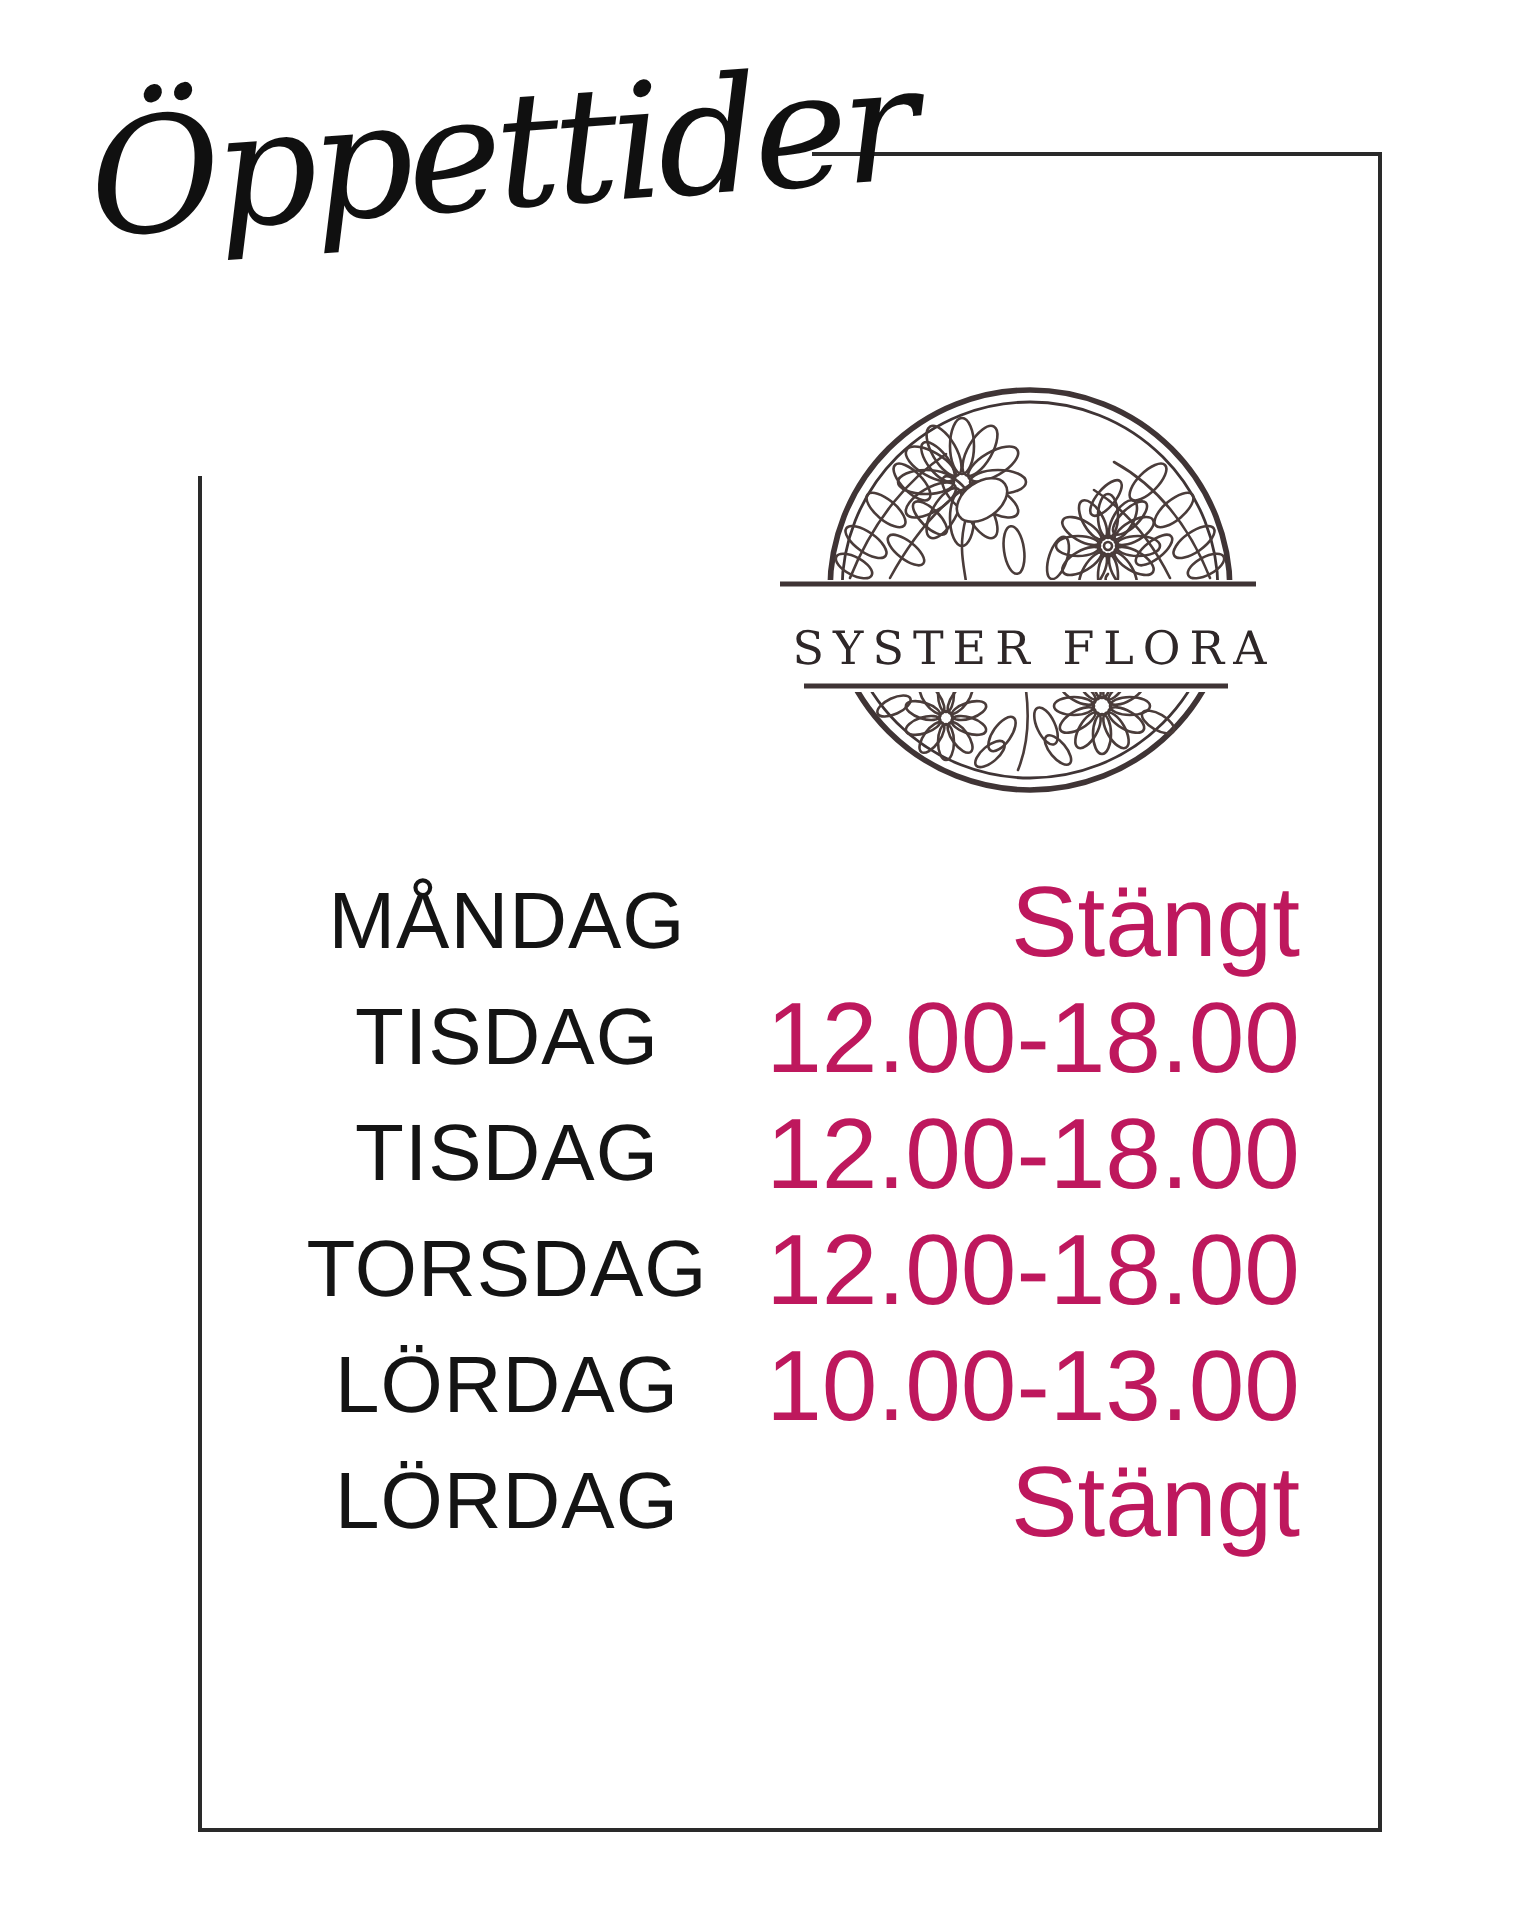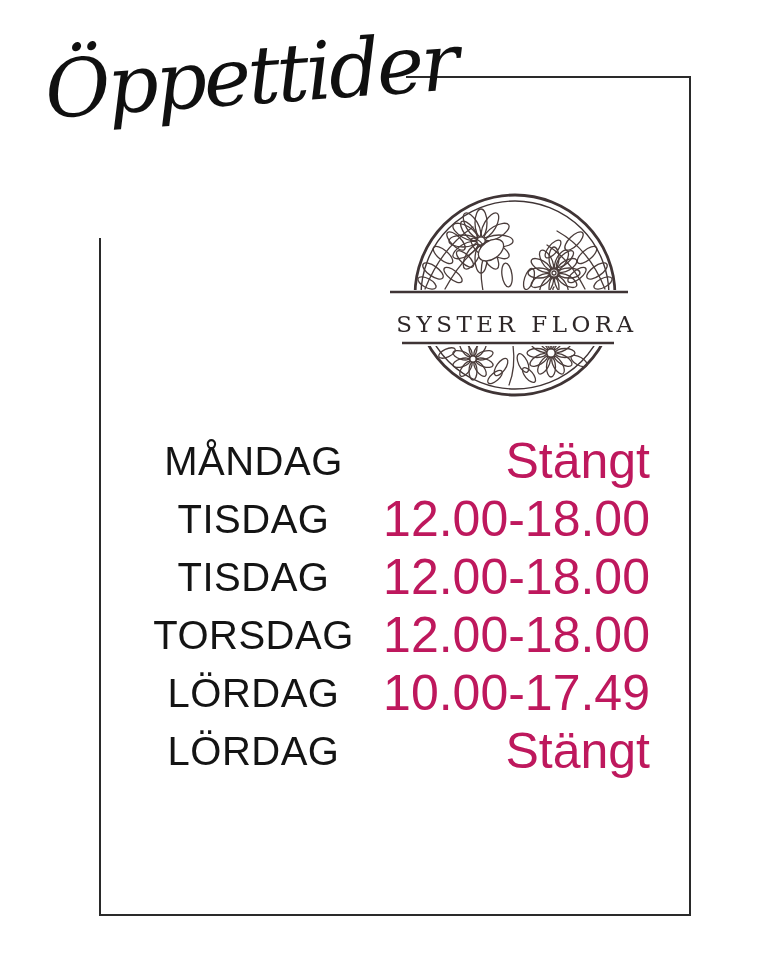--- a/index.html
+++ b/index.html
@@ -174,21 +174,21 @@
     <div class="row">
       <div class="day">TISDAG</div>
       <div class="hours">12.00-18.00</div>
     </div>
     <div class="row">
       <div class="day">TORSDAG</div>
       <div class="hours">12.00-18.00</div>
     </div>
     <div class="row">
       <div class="day">LÖRDAG</div>
-      <div class="hours">10.00-17.49</div>
+      <div class="hours">10.00-13.00</div>
     </div>
     <div class="row">
       <div class="day">LÖRDAG</div>
       <div class="hours">Stängt</div>
     </div>
   </div>
 
 </div>
 
 </body></html>

